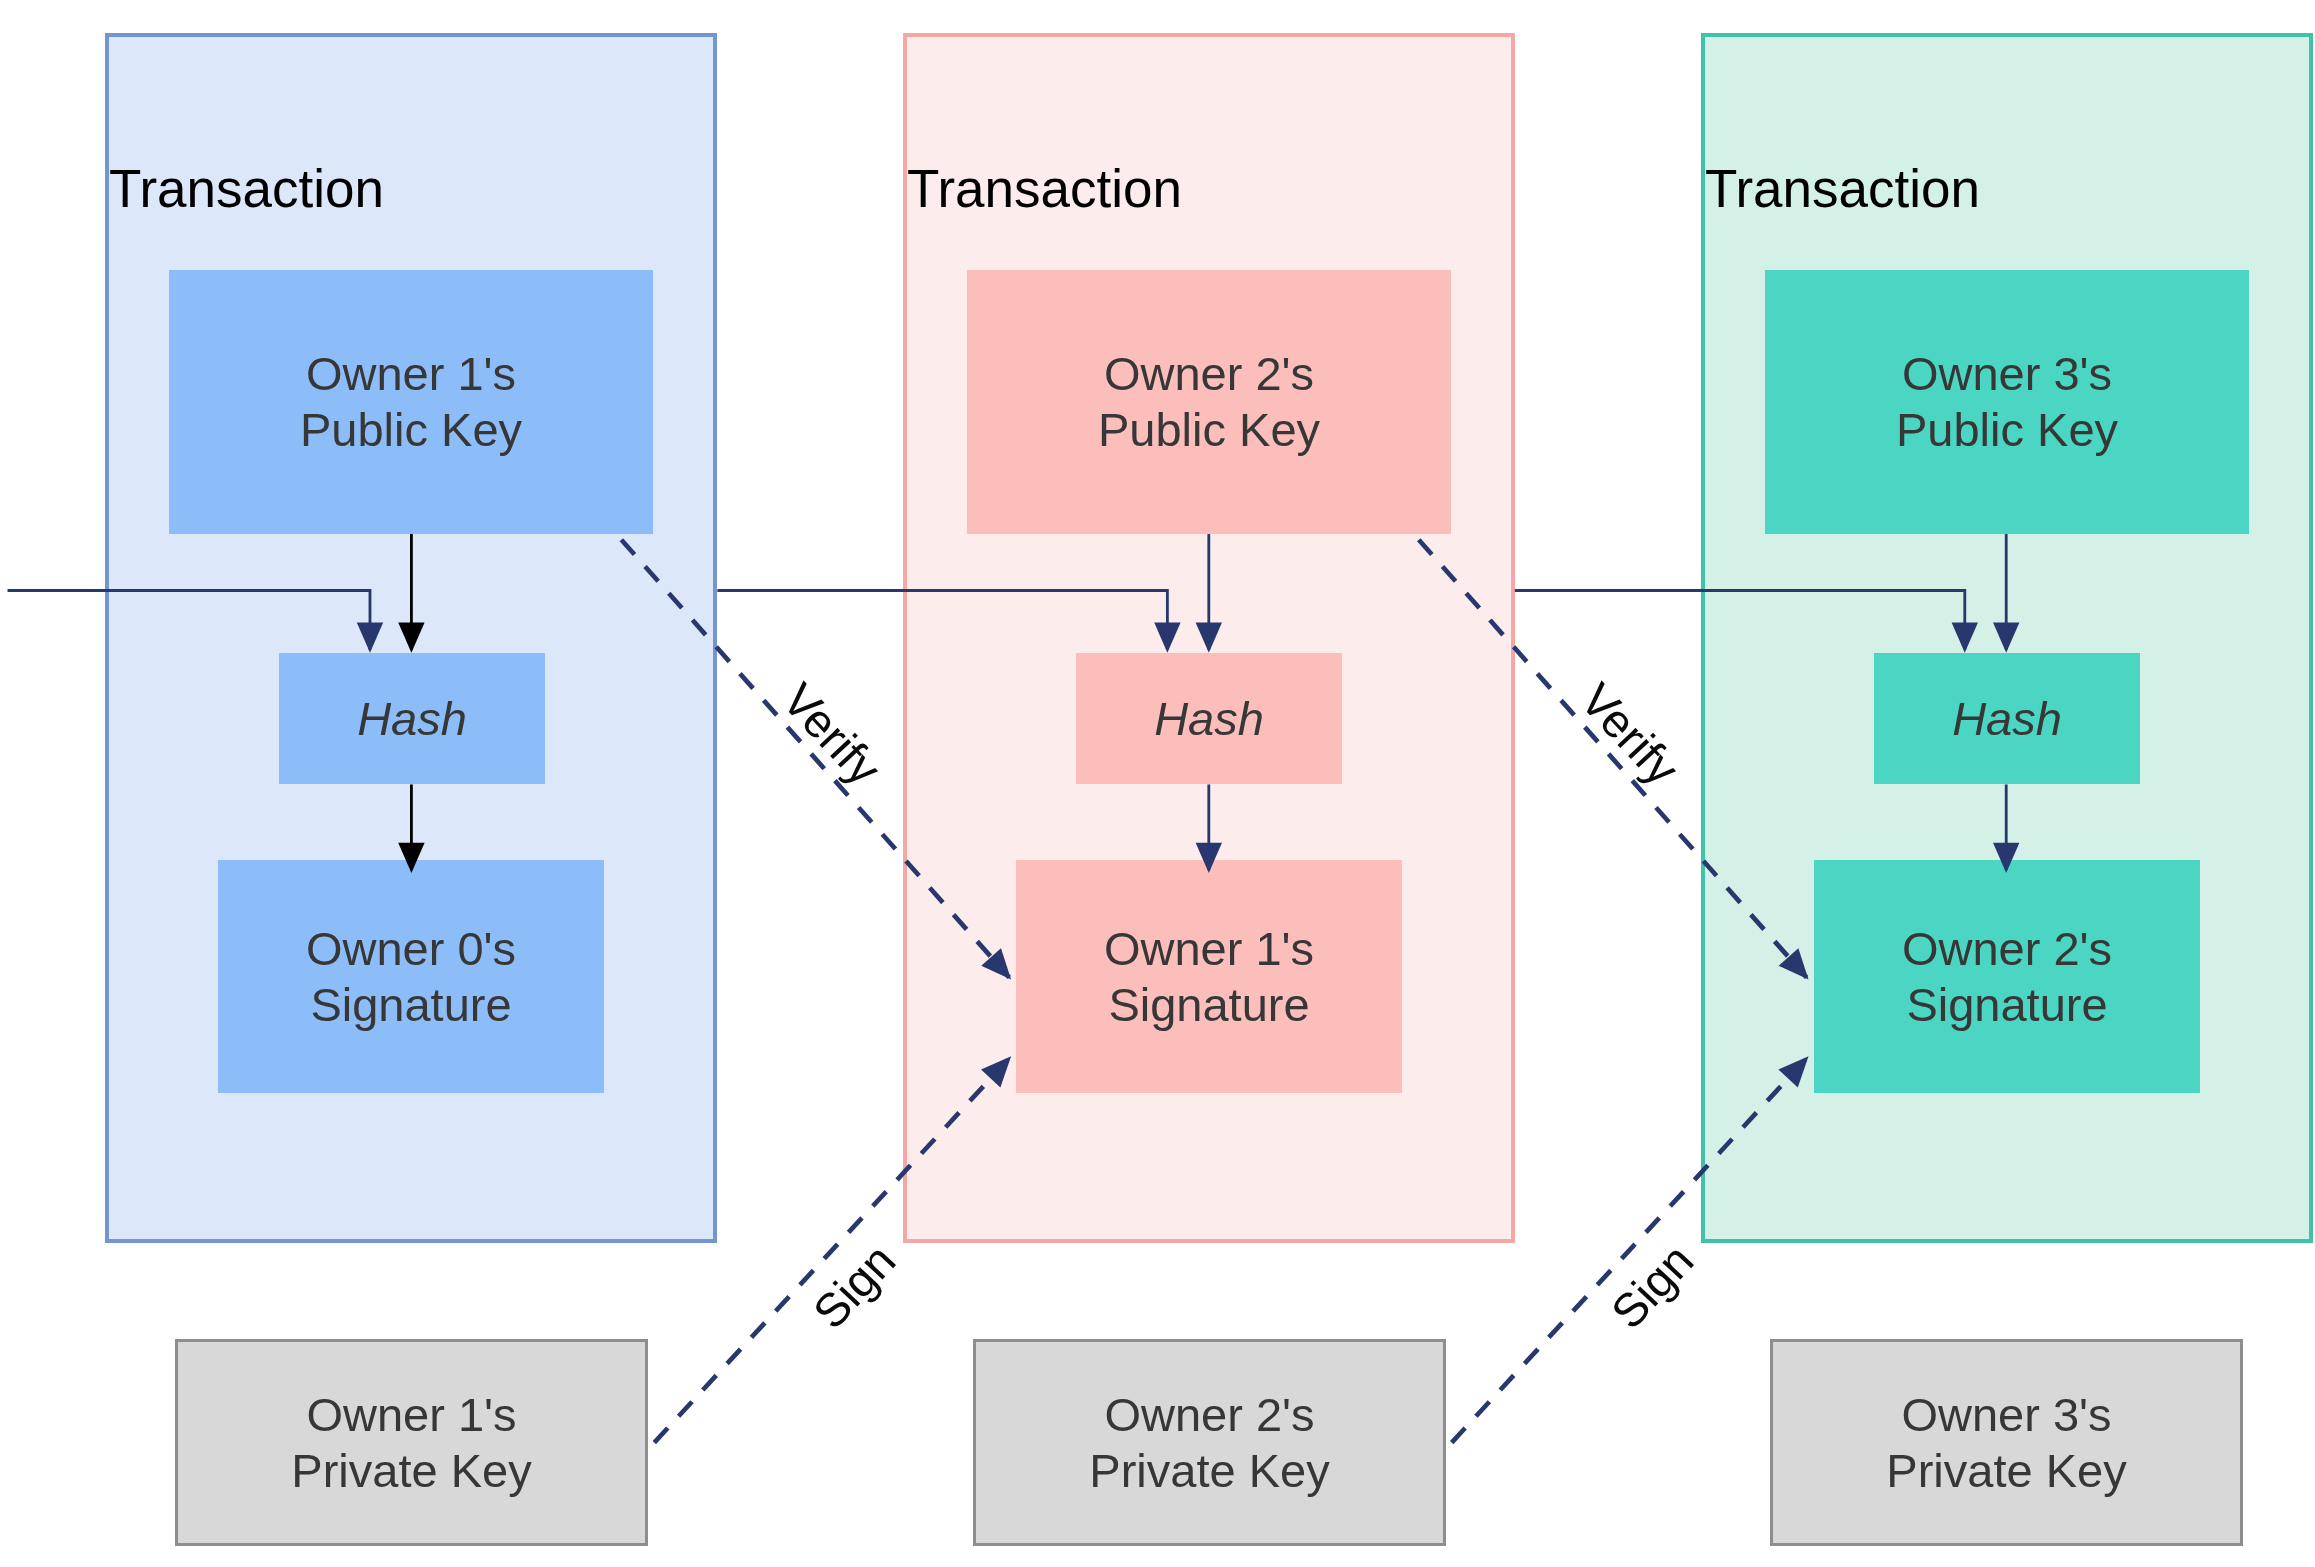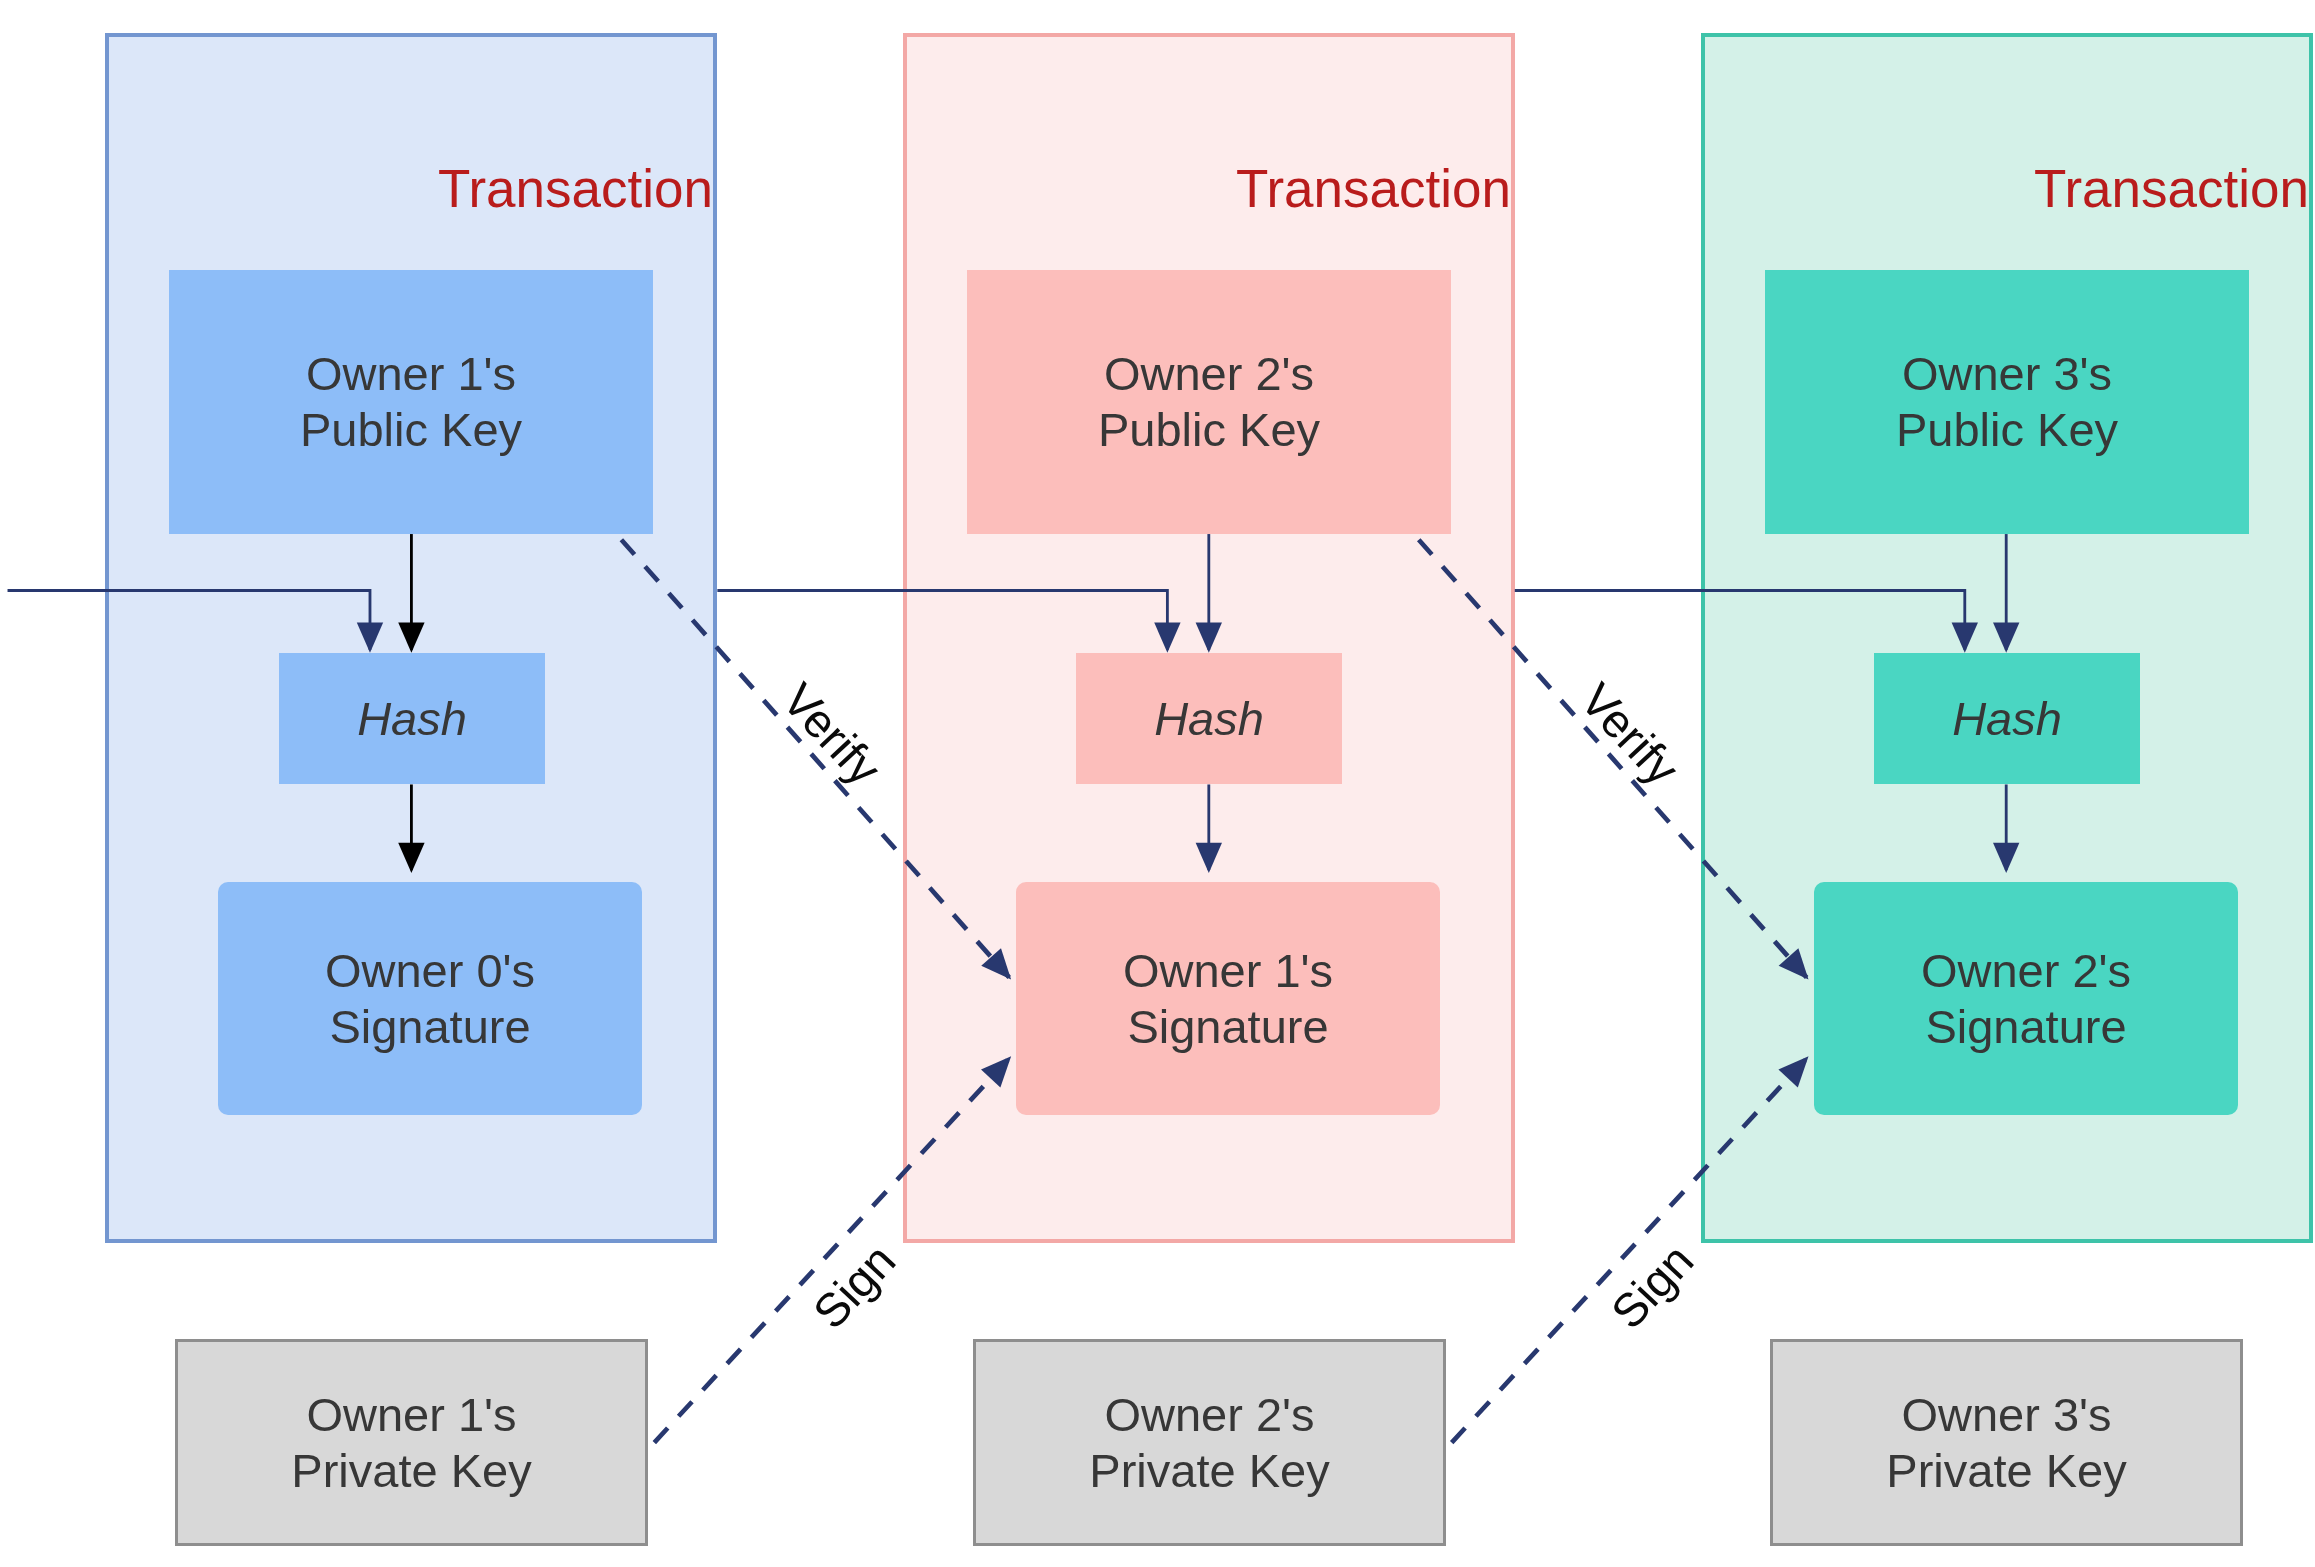--- a/index.html
+++ b/index.html
@@ -7,30 +7,30 @@
     position:relative;width:2315px;height:1568px;overflow:hidden;
     font-family:"Liberation Sans", sans-serif;background:#ffffff;
   }
   .abs{position:absolute;box-sizing:border-box;}
   .txbox{
     top:33px;width:612px;height:1210px;
     background:var(--fill);border:4.7px solid var(--border);
   }
   .txtitle{
     position:absolute;left:0;top:121px;width:100%;
-    text-align:right;font-size:53px;color:#b91c1c;
+    text-align:left;font-size:53px;color:#000000;
   }
   .innerbox{
     display:flex;align-items:center;justify-content:center;
     text-align:center;background:var(--inner);
     font-size:47px;line-height:56px;color:#373737;
   }
   .pkbox{top:270px;width:484px;height:264px;}
   .hashbox{top:653px;width:266px;height:131px;font-style:italic;}
-  .sigbox{top:882px;width:424px;height:233px;border-radius:10px;}
+  .sigbox{top:860px;width:386px;height:233px;}
   .privbox{
     top:1339px;width:473px;height:207px;
     display:flex;align-items:center;justify-content:center;text-align:center;
     background:var(--priv-fill);border:3.8px solid var(--priv-border);
     font-size:47px;line-height:56px;color:#373737;
   }
   .arrowlabel{
     position:absolute;font-size:47px;color:#0a0a0a;
     transform:translate(-50%,-50%) rotate(var(--rot));
     white-space:nowrap;

